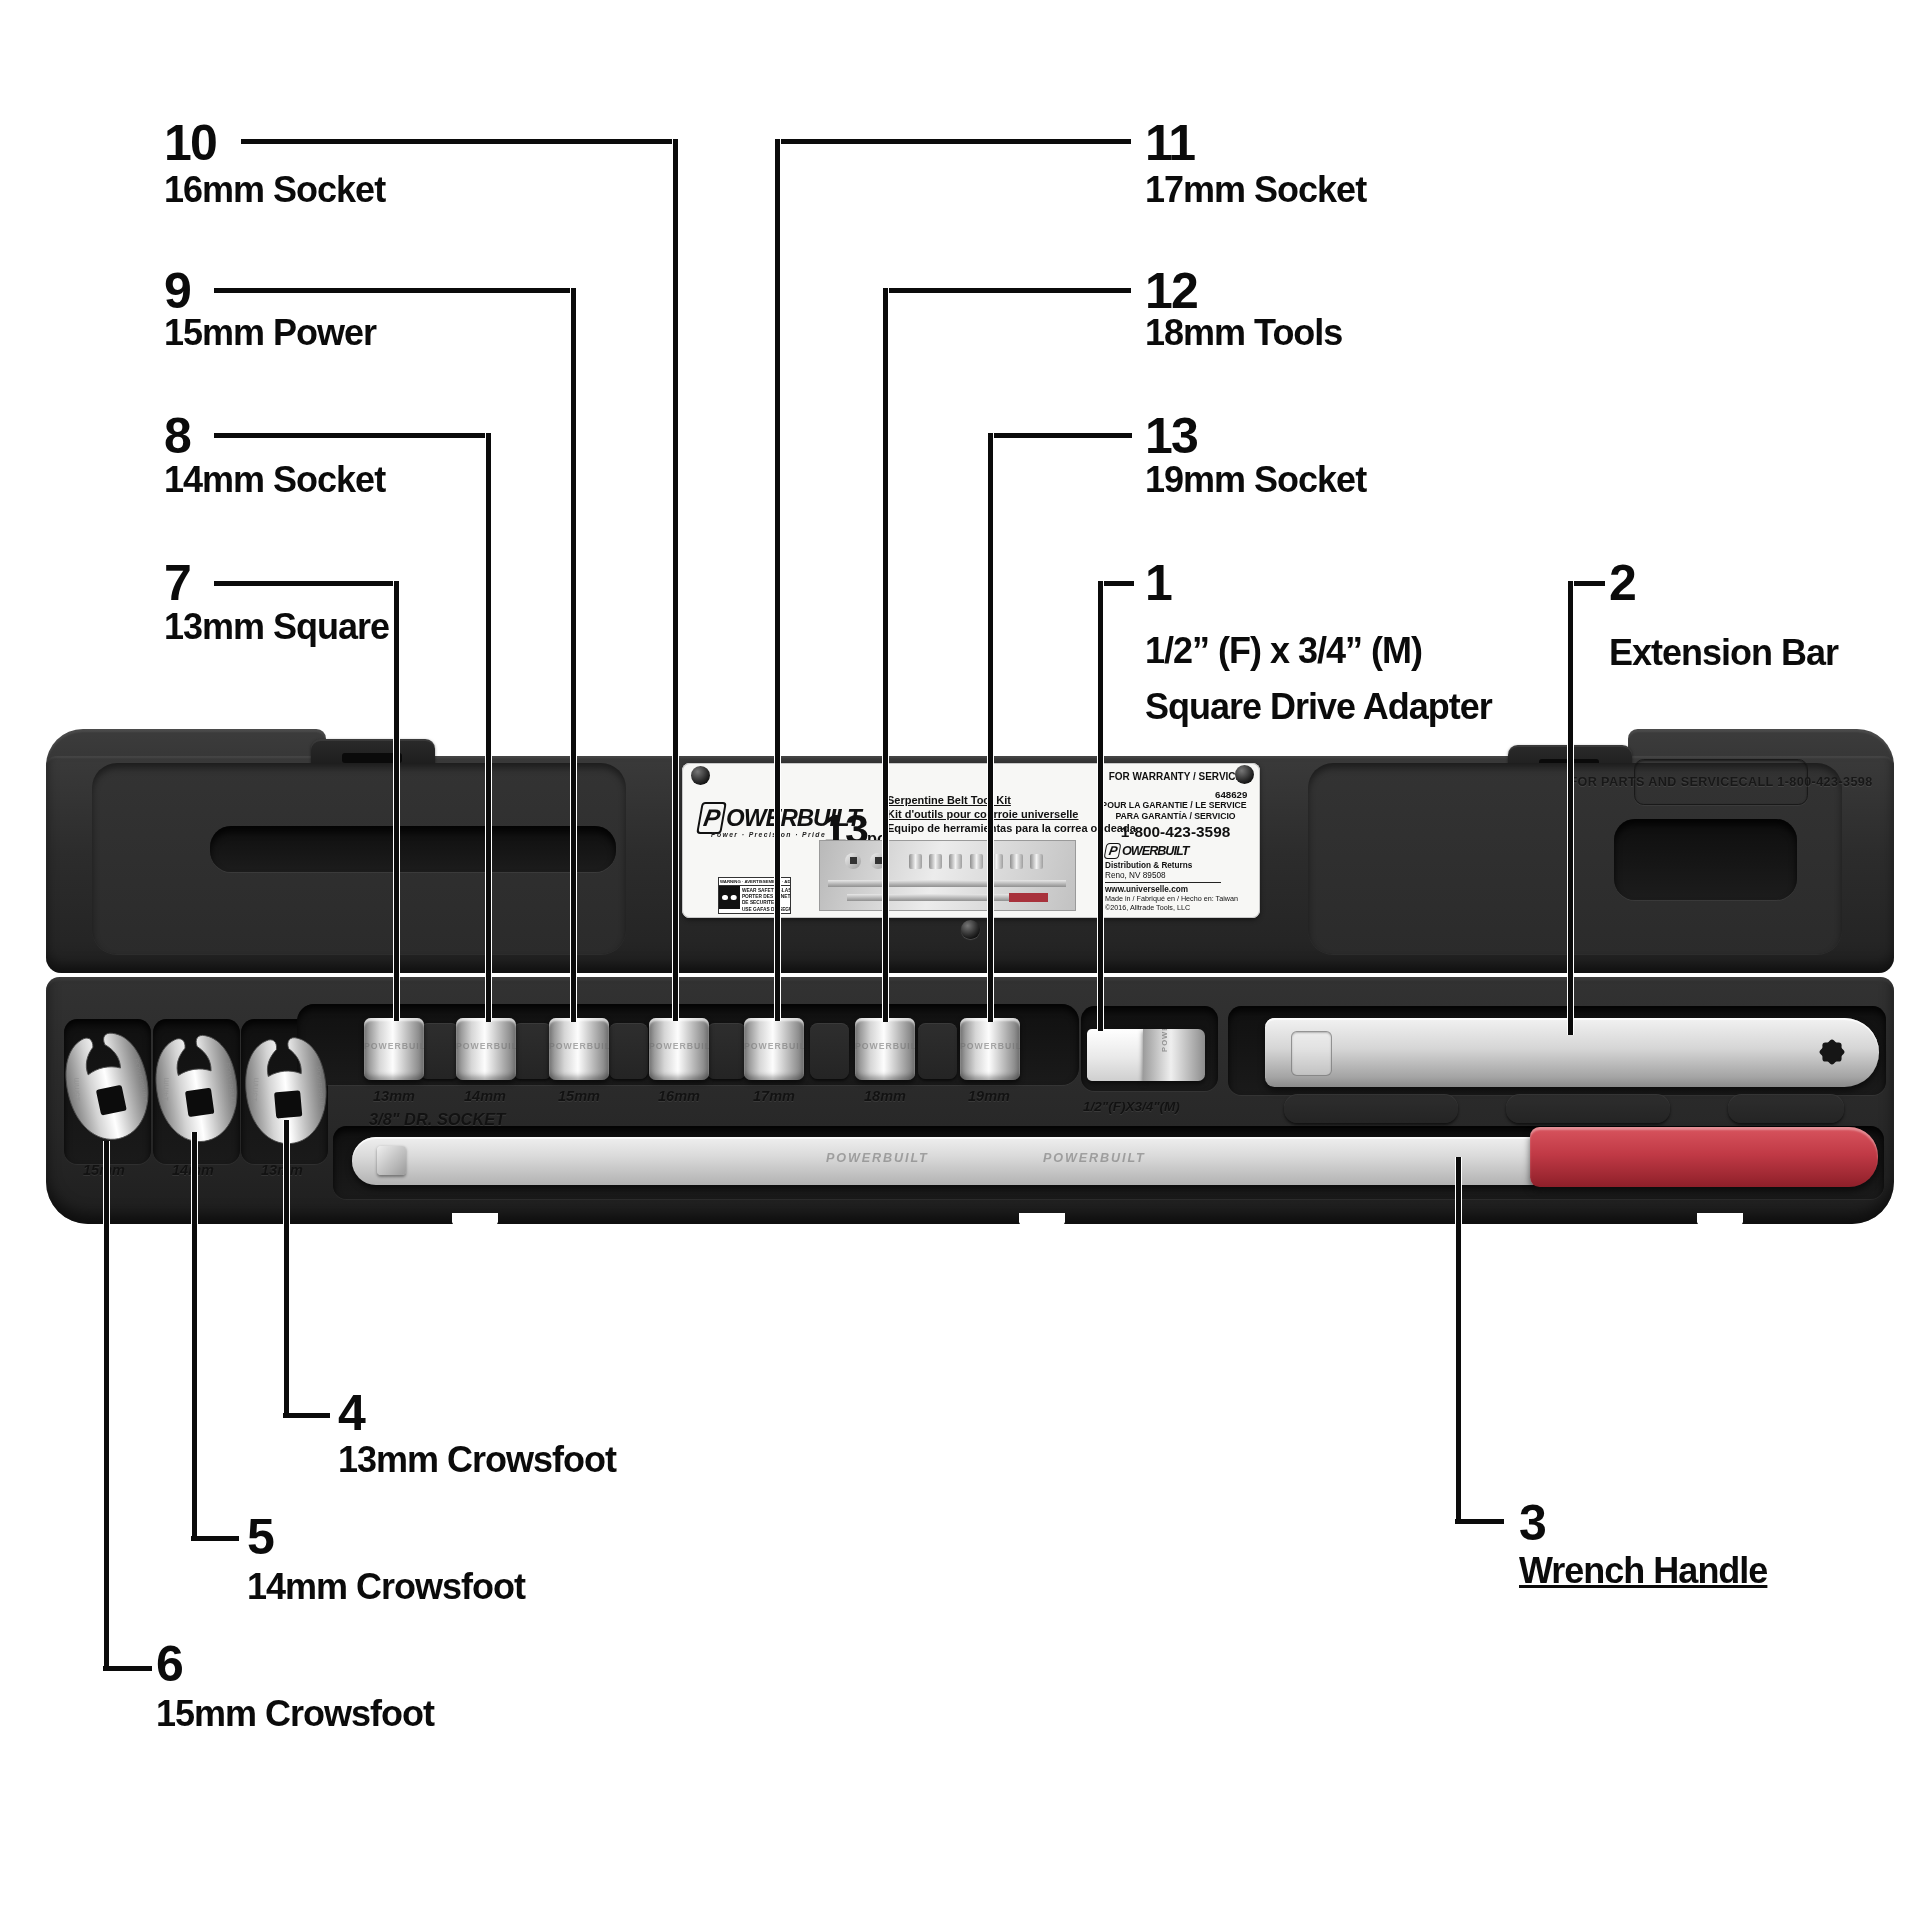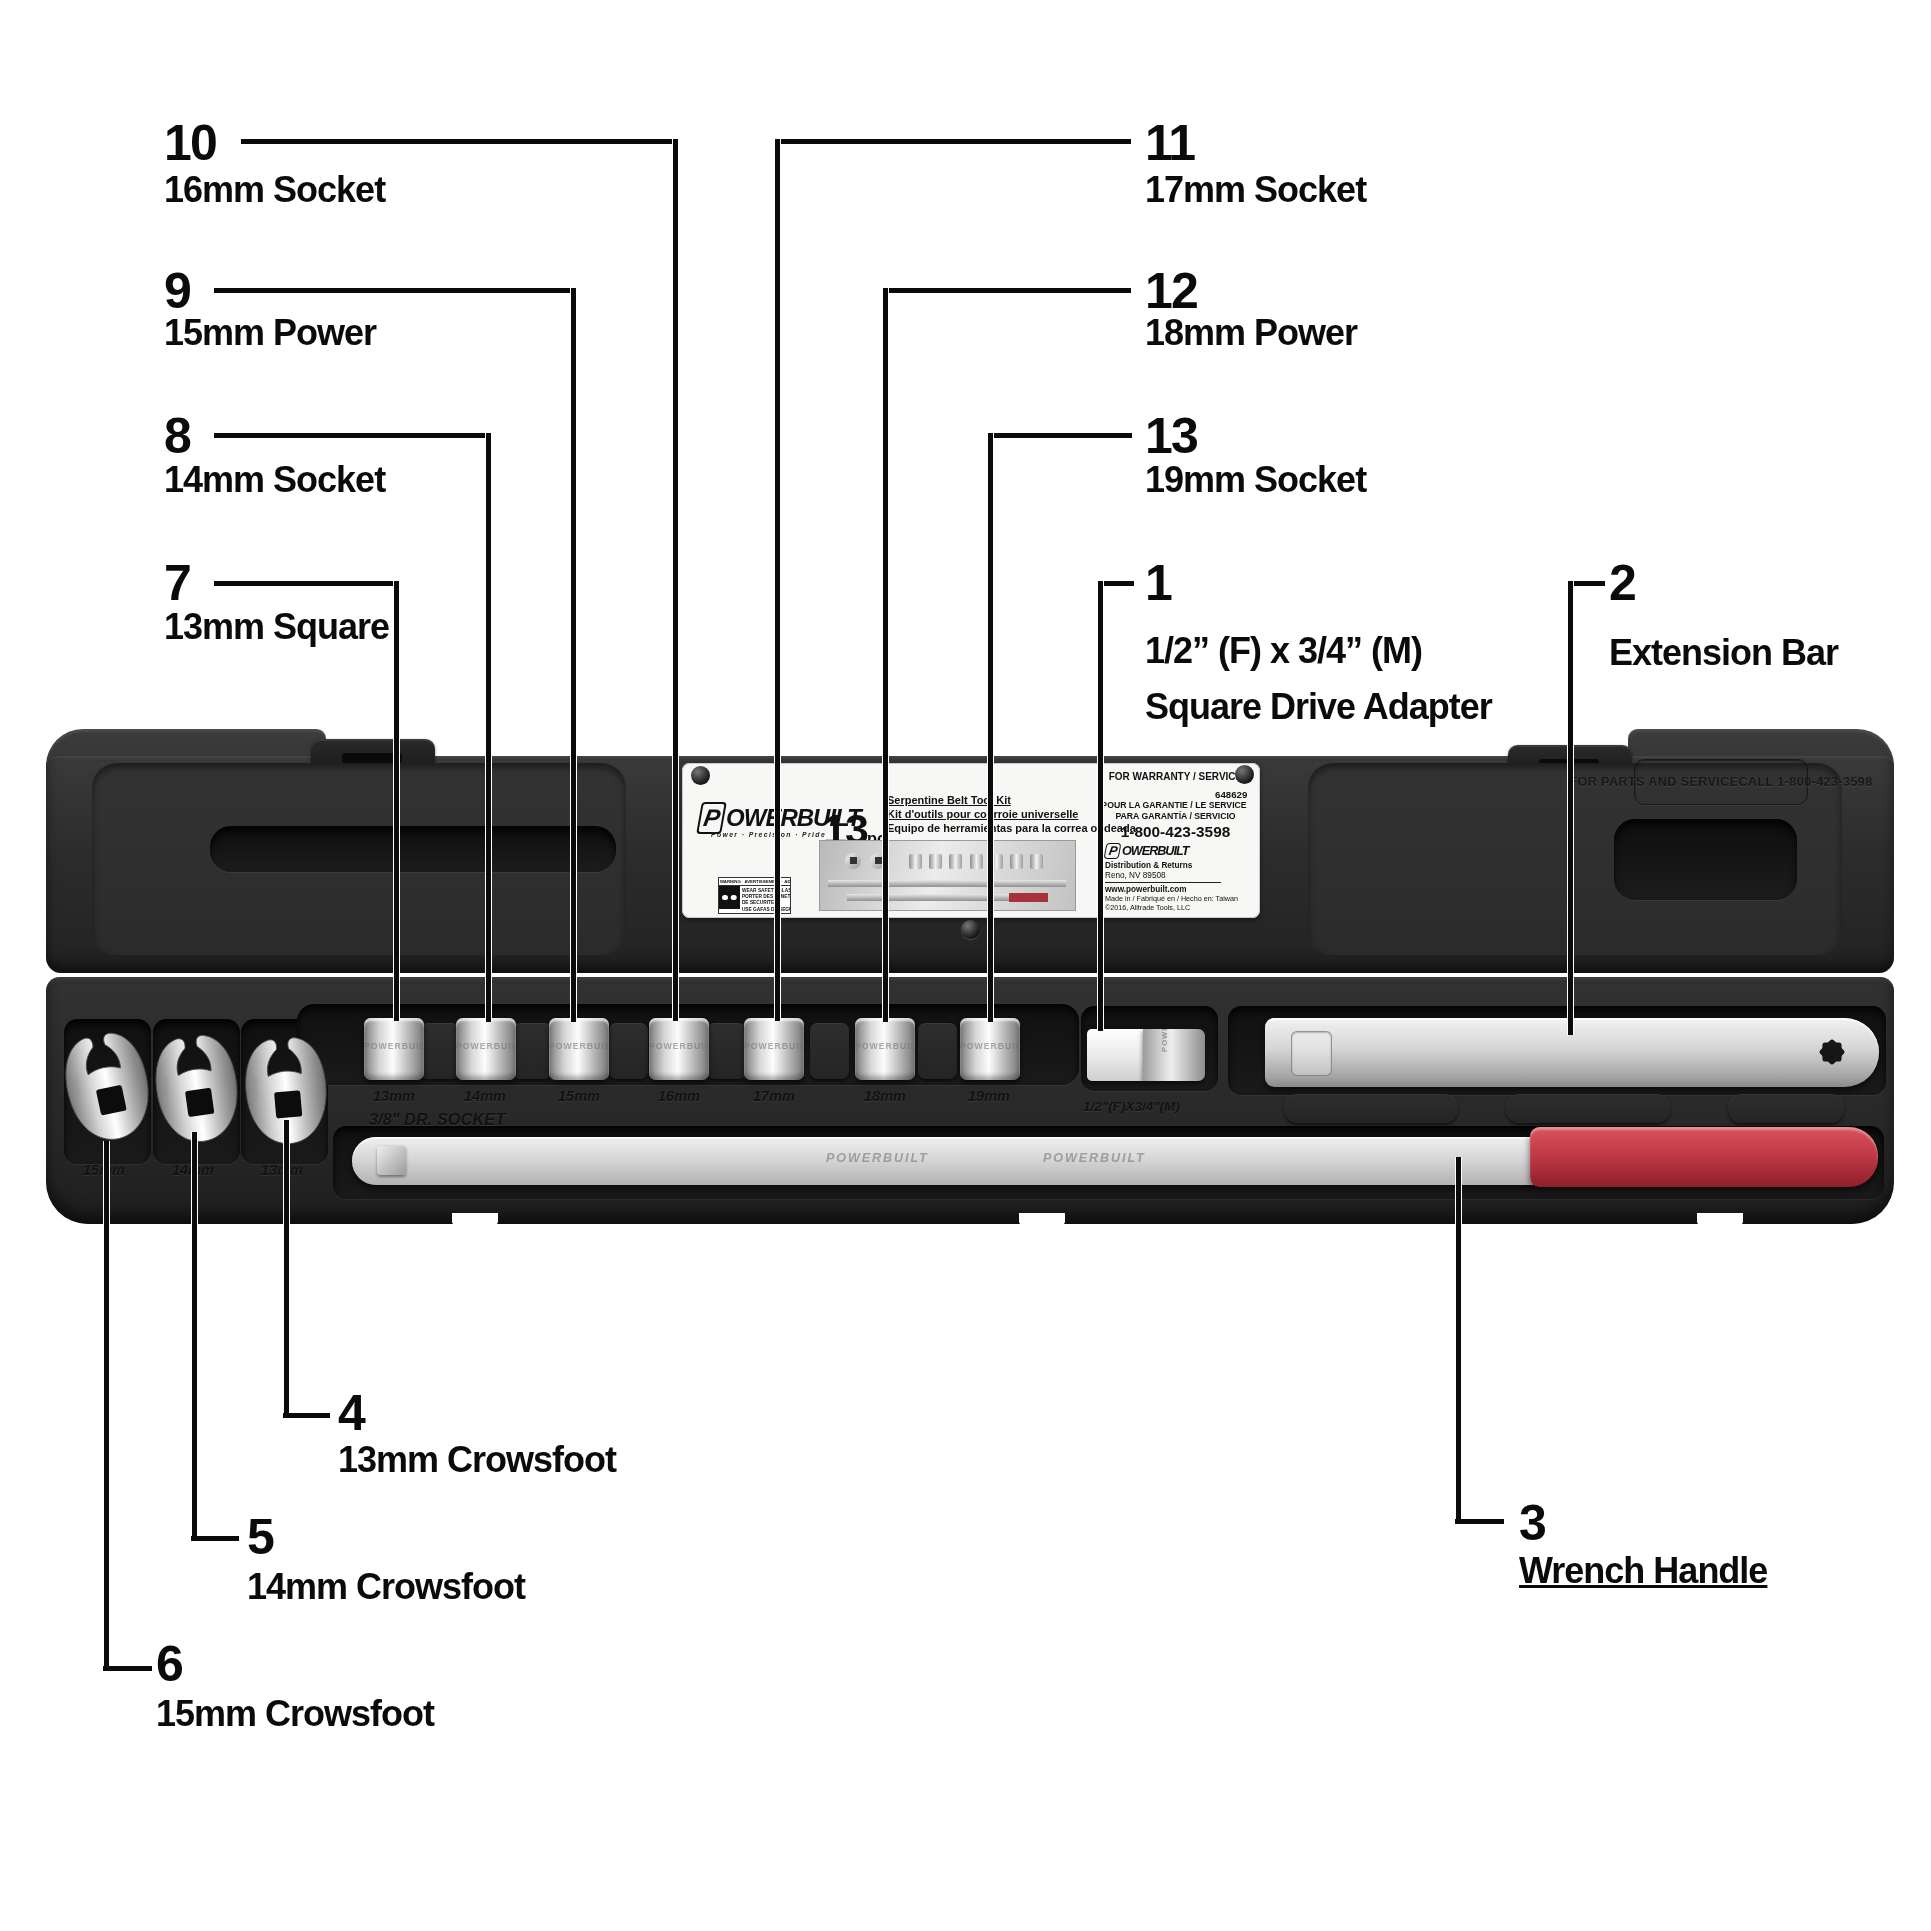--- a/index.html
+++ b/index.html
@@ -118,21 +118,21 @@
   <div class="num" style="left:164px;top:266px;">9</div>
   <div class="lbl" style="left:164px;top:314px;">15mm Power</div>
   <div class="num" style="left:164px;top:411px;">8</div>
   <div class="lbl" style="left:164px;top:461px;">14mm Socket</div>
   <div class="num" style="left:164px;top:558px;">7</div>
   <div class="lbl" style="left:164px;top:608px;">13mm Square</div>
 
   <div class="num" style="left:1145px;top:118px;">11</div>
   <div class="lbl" style="left:1145px;top:171px;">17mm Socket</div>
   <div class="num" style="left:1145px;top:266px;">12</div>
-  <div class="lbl" style="left:1145px;top:314px;">18mm Power</div>
+  <div class="lbl" style="left:1145px;top:314px;">18mm Tools</div>
   <div class="num" style="left:1145px;top:411px;">13</div>
   <div class="lbl" style="left:1145px;top:461px;">19mm Socket</div>
 
   <div class="num" style="left:1145px;top:558px;">1</div>
   <div class="lbl" style="left:1145px;top:632px;">1/2” (F) x 3/4” (M)</div>
   <div class="lbl" style="left:1145px;top:688px;">Square Drive Adapter</div>
 
   <div class="num" style="left:1609px;top:558px;">2</div>
   <div class="lbl" style="left:1609px;top:634px;">Extension Bar</div>
 
@@ -236,21 +236,21 @@
     <div class="wr" style="left:421px;top:8px;width:145px;font-size:10px;">FOR WARRANTY / SERVICE</div>
     <div class="wr" style="left:415px;top:37px;width:154px;font-size:8.7px;">POUR LA GARANTIE / LE SERVICE</div>
     <div class="wr" style="left:421px;top:48px;width:145px;font-size:8.7px;">PARA GARANTÍA / SERVICIO</div>
     <div class="wr" style="left:421px;top:60px;width:145px;font-size:15.4px;font-weight:900;">1-800-423-3598</div>
     <div class="brandlogo" style="left:423px;top:80px;font-size:12.6px;">
       <span class="pbadge" style="border-width:1.9px;">P</span><span>OWERBUILT</span>
     </div>
     <div class="wsm" style="left:423px;top:98px;font-size:8.2px;font-weight:700;">Distribution &amp; Returns</div>
     <div class="wsm" style="left:423px;top:108px;font-size:8.2px;">Reno, NV 89508</div>
     <div style="position:absolute;left:423px;top:119px;width:116px;height:1px;background:#222;"></div>
-    <div class="wsm" style="left:423px;top:122px;font-size:8.2px;font-weight:700;">www.powerbuilt.com</div>
+    <div class="wsm" style="left:423px;top:122px;font-size:8.2px;font-weight:700;">www.universelle.com</div>
     <div class="wsm" style="left:423px;top:131px;font-size:7.2px;">Made in / Fabriqué en / Hecho en: Taiwan</div>
     <div class="wsm" style="left:423px;top:140px;font-size:7.2px;">©2016, Alltrade Tools, LLC</div>
     <div class="wsm" style="left:533px;top:26px;font-size:9.7px;font-weight:700;text-align:right;">648629</div>
   </div>
 
   <div class="screw" style="left:691px;top:766px;"></div>
   <div class="screw" style="left:1235px;top:765px;"></div>
   <div class="screw" style="left:961px;top:920px;"></div>
 
   <div class="tray"></div>

